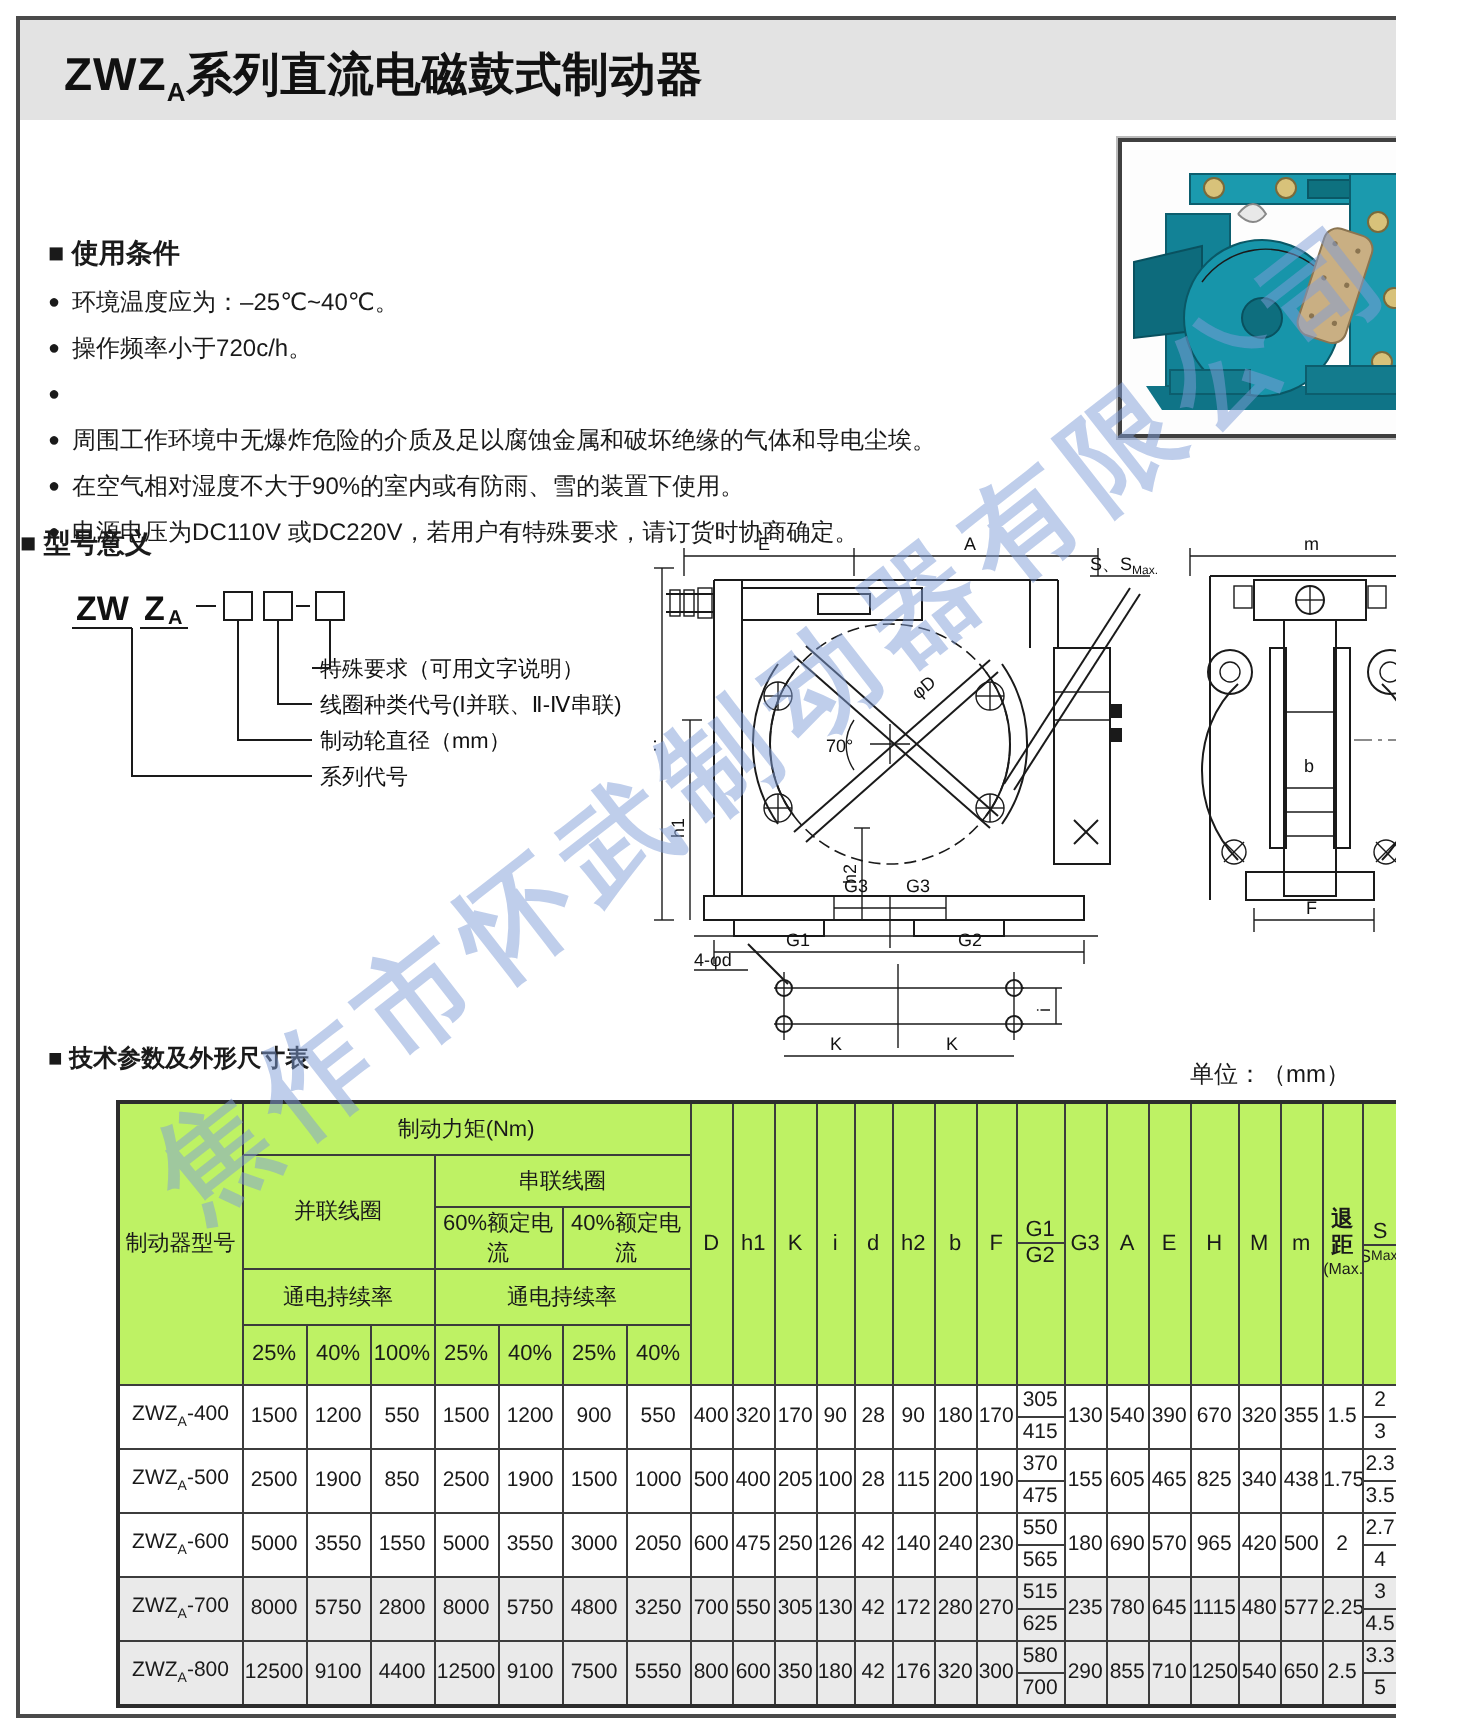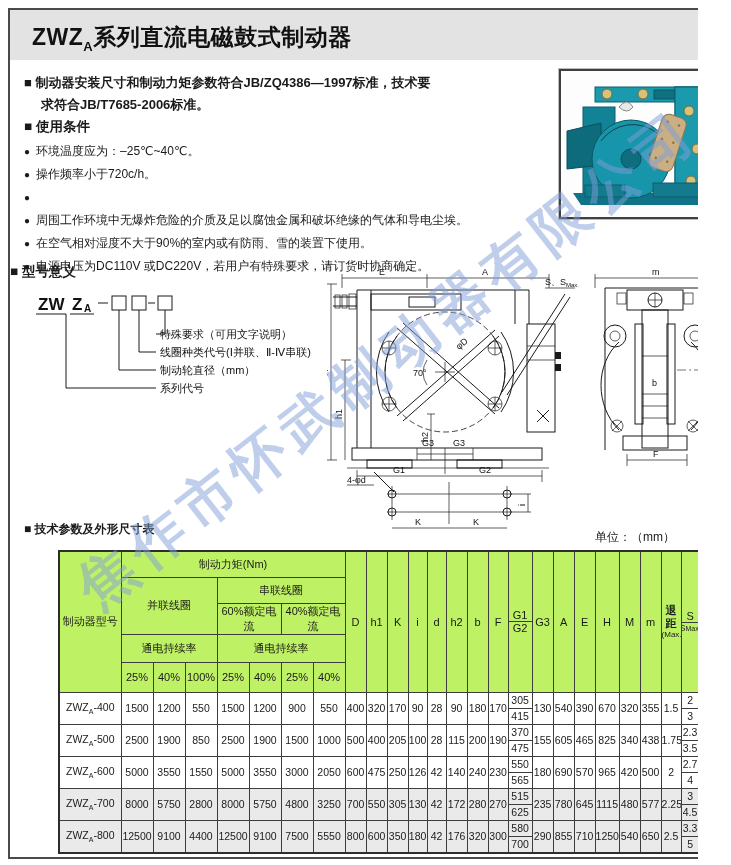--- a/index.html
+++ b/index.html
@@ -57,24 +57,20 @@
 </head>
 <body>
 
 <div id="page">
  <div id="frame">
 
   <div class="title-band">
     <h1><span>ZWZ</span><sub>A</sub><span>系列直流电磁鼓式制动器</span></h1>
   </div>
 
-  <div class="intro">
-    <div>■ 制动器安装尺寸和制动力矩参数符合JB/ZQ4386—1997标准，技术要</div>
-    <div class="l2">求符合JB/T7685-2006标准。</div>
-  </div>
 
   <div class="usage">
     <div class="sec-head">■ 使用条件</div>
     <div>
           <div class="bullet-item">
             <span class="bullet-icon">●</span>
             <span>环境温度应为：–25℃~40℃。</span>
           </div>
           <div class="bullet-item">
             <span class="bullet-icon">●</span>

